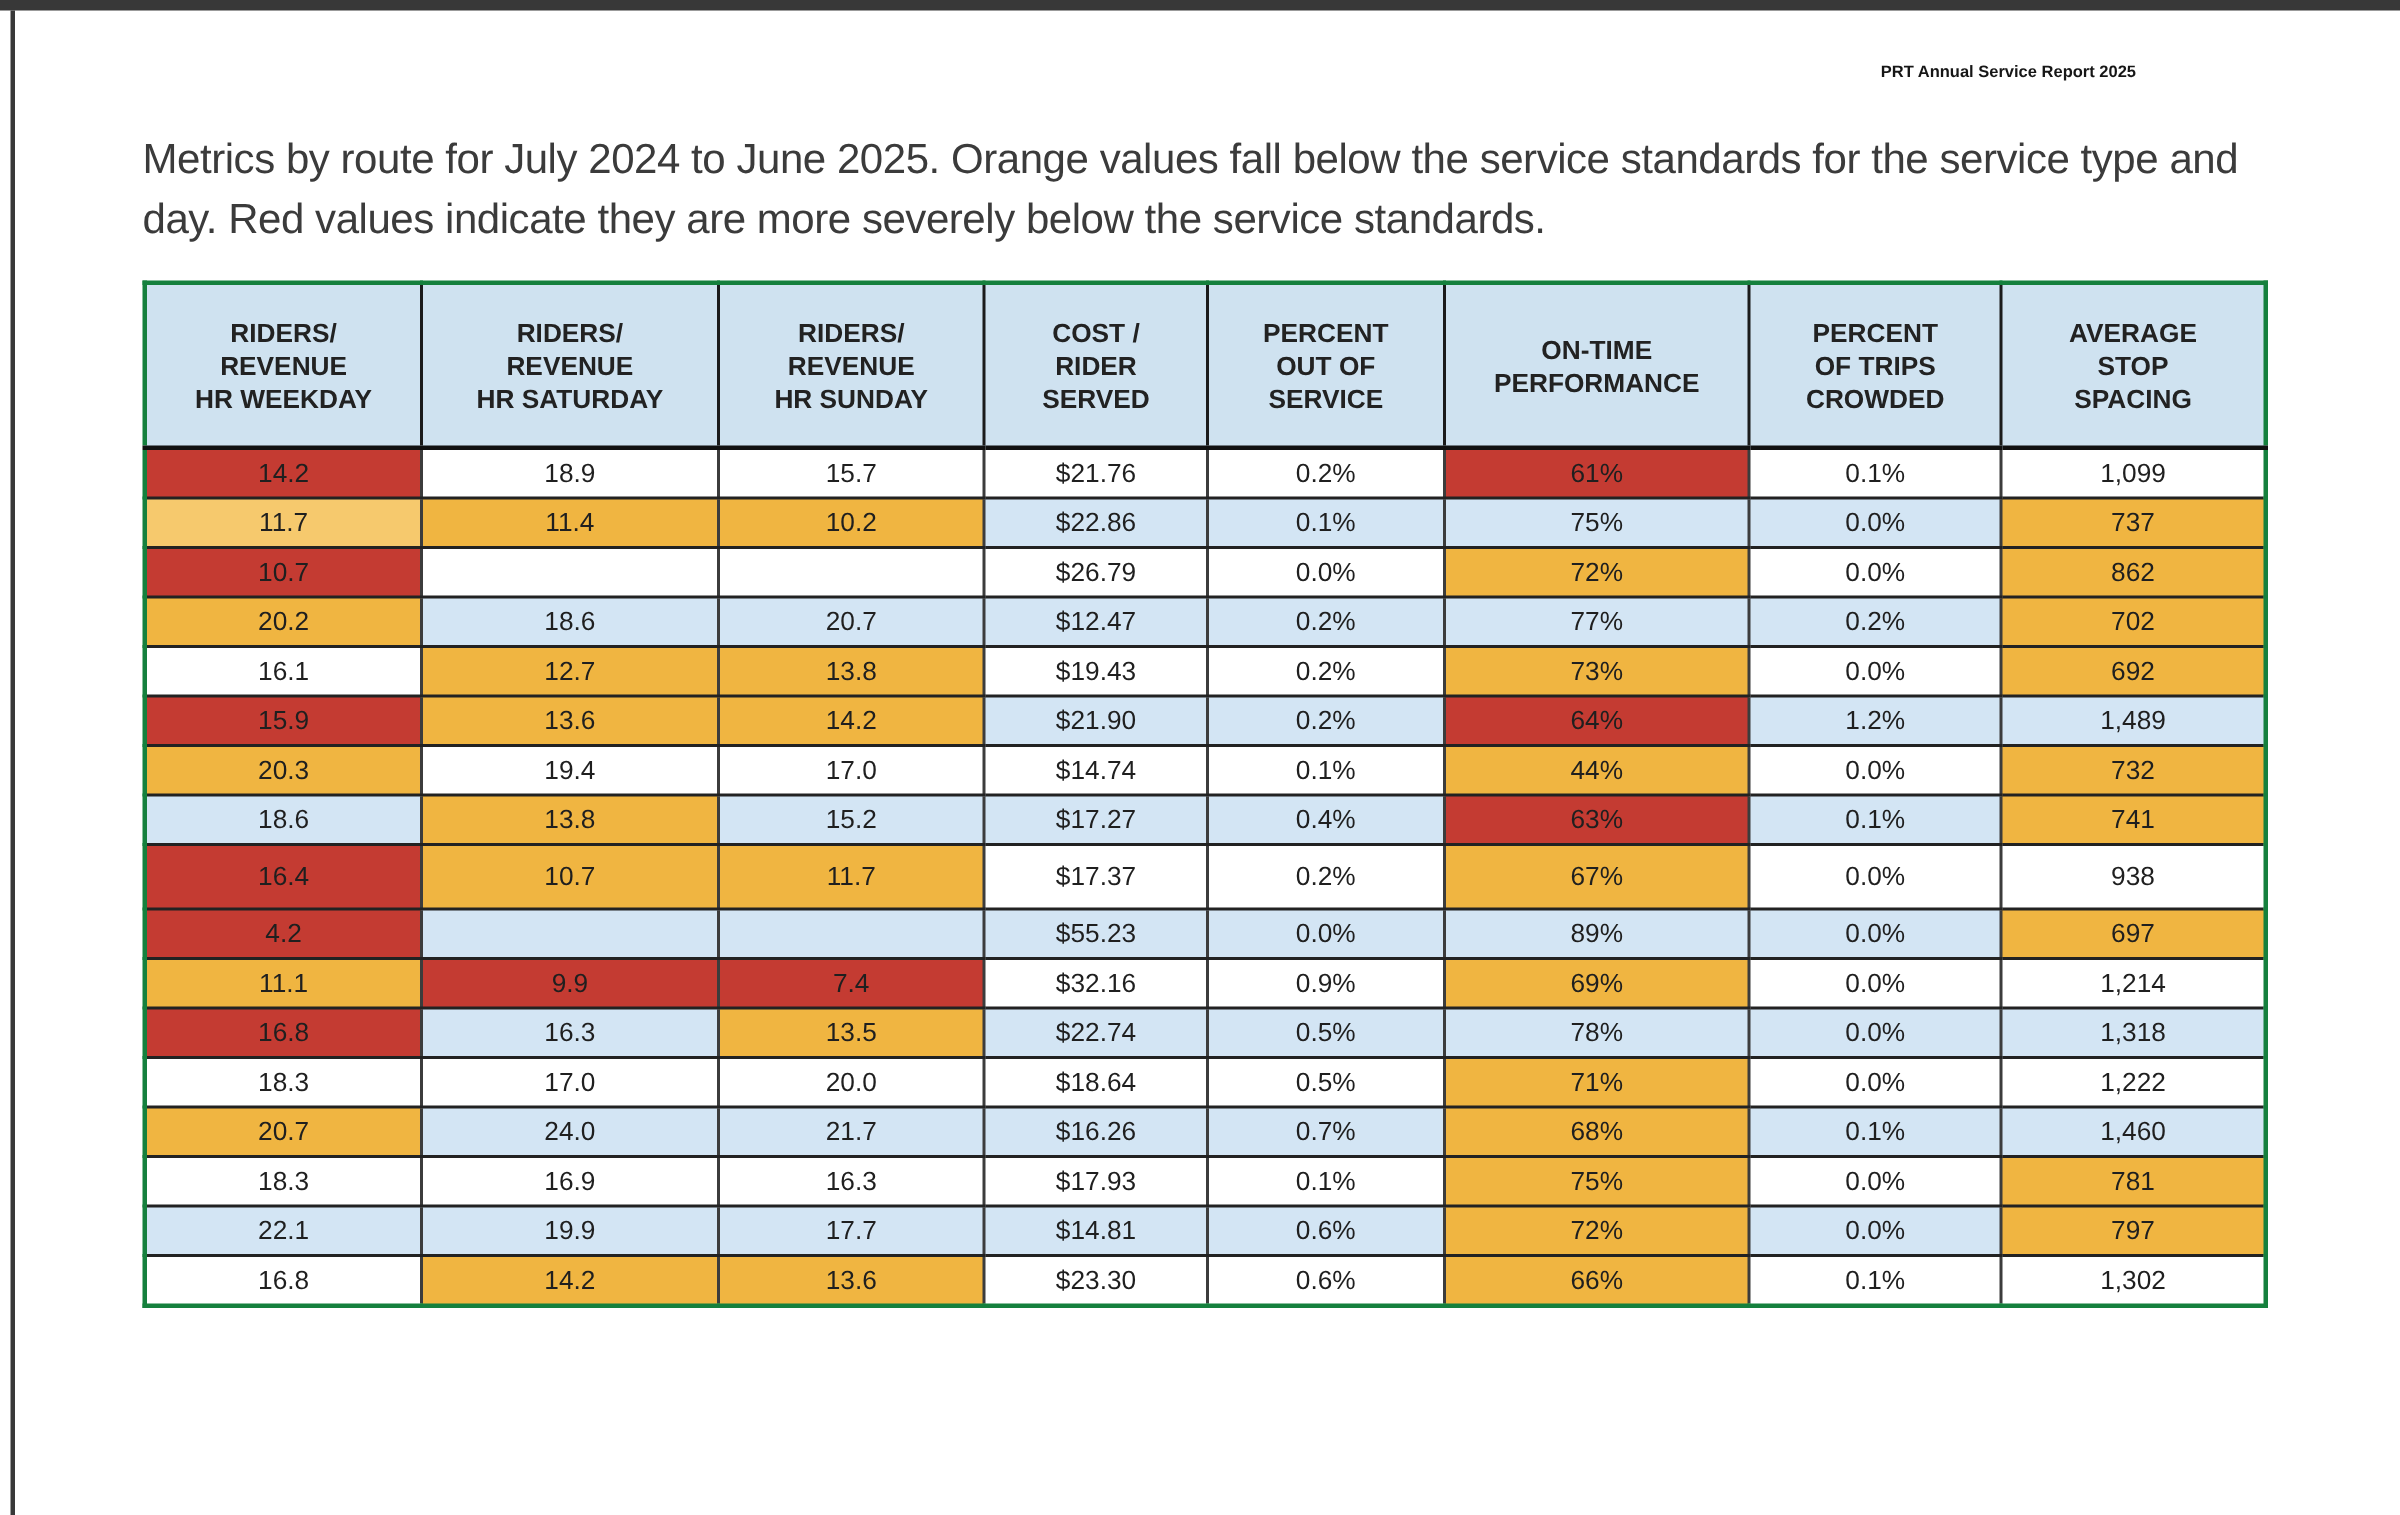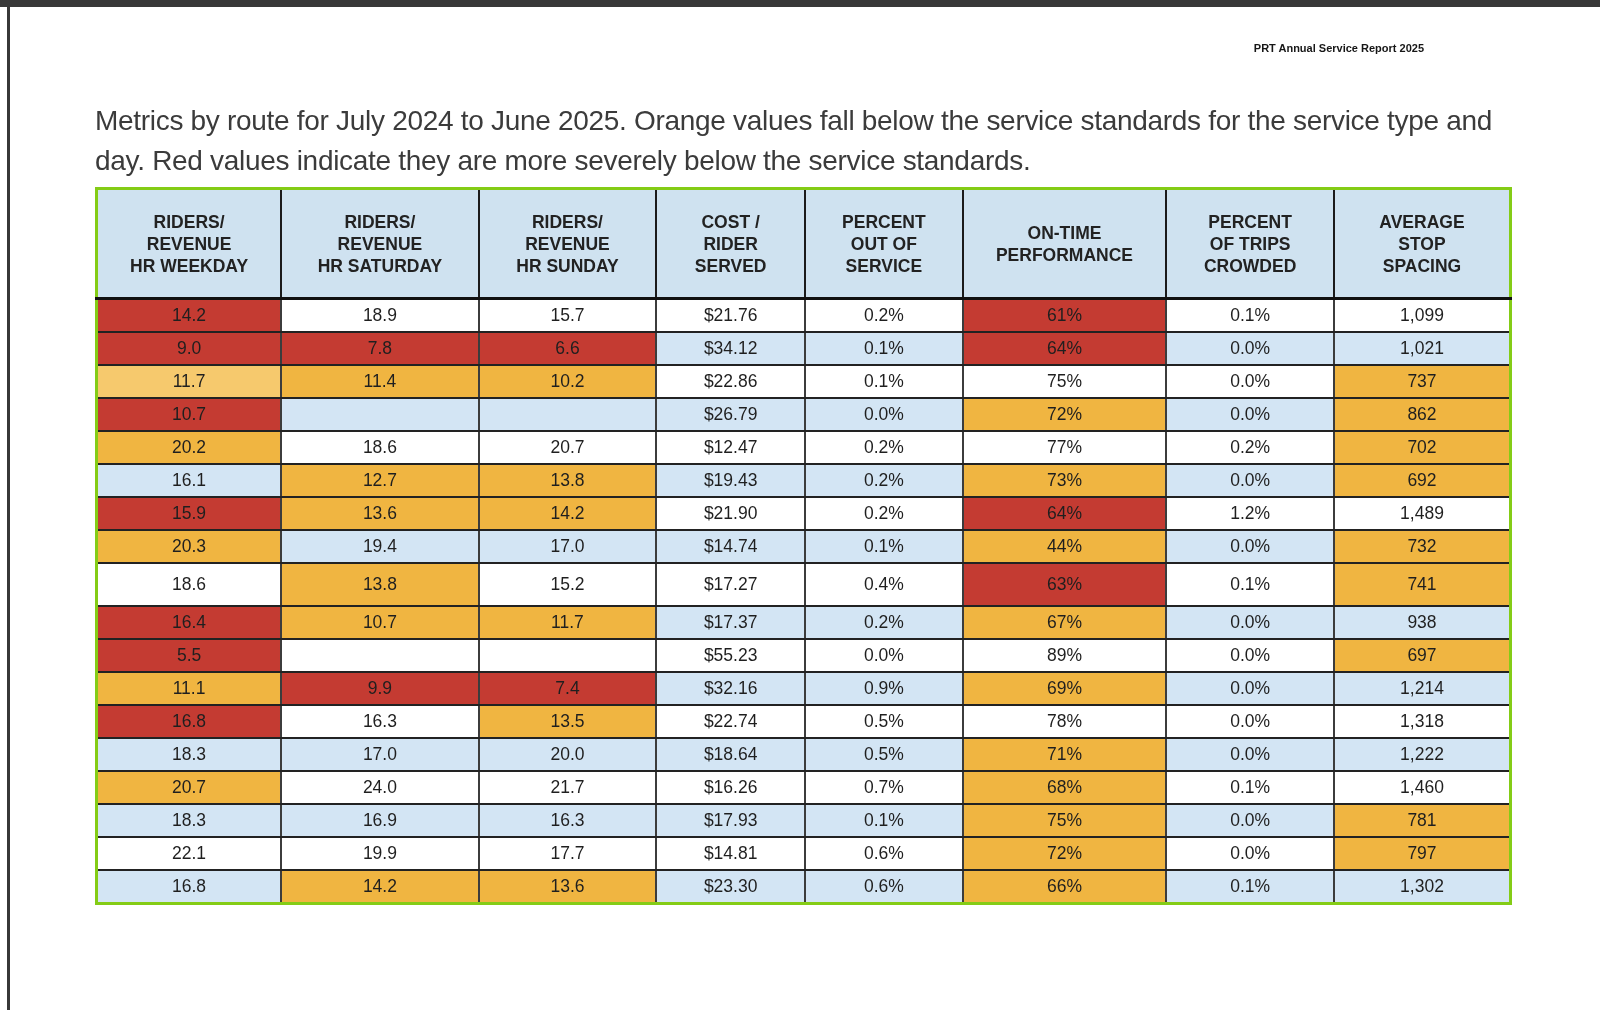--- a/index.html
+++ b/index.html
@@ -14,27 +14,27 @@
   
   .frame-top{position:absolute;top:0;left:0;width:1600px;height:7px;background:var(--frame,#383838);}
   .frame-left{position:absolute;top:7px;left:7px;width:3px;height:1003px;background:var(--frame,#383838);}
 
   .report-header{
     position:absolute;top:42px;right:176px;
     font-size:11px;font-weight:700;color:#161616;letter-spacing:0px;
   }
   .intro{
     position:absolute;left:95px;top:86px;width:1420px;
-    font-size:28px;line-height:40px;color:#3b3b3b;letter-spacing:-0.3px;margin-top:15px;
+    font-size:28px;line-height:40px;color:#3b3b3b;letter-spacing:-0.3px;
   }
 
   table.metrics{
     position:absolute;left:95px;top:187px;width:1417px;
     border-collapse:collapse;table-layout:fixed;
-    border:3px solid #84cc16;
+    border:3px solid #15803d;
   }
   col.w1{width:13.06%;} col.w2{width:13.97%;} col.w3{width:12.56%;}
   col.w4{width:10.52%;} col.w5{width:11.15%;} col.w6{width:14.40%;}
   col.w7{width:11.86%;} col.w8{width:12.48%;}
 
   .metrics th{
     background:var(--header-blue,#cfe2f0);
     height:107px;
     border:2px solid #1b1b1b;
     border-bottom:3px solid #111;
@@ -126,30 +126,20 @@
         <td class="c-red">14.2</td>
         <td>18.9</td>
         <td>15.7</td>
         <td>$21.76</td>
         <td>0.2%</td>
         <td class="c-red">61%</td>
         <td>0.1%</td>
         <td>1,099</td>
       </tr>
       <tr>
-        <td class="c-red">9.0</td>
-        <td class="c-red">7.8</td>
-        <td class="c-red">6.6</td>
-        <td>$34.12</td>
-        <td>0.1%</td>
-        <td class="c-red">64%</td>
-        <td>0.0%</td>
-        <td>1,021</td>
-      </tr>
-      <tr>
         <td class="c-lorange">11.7</td>
         <td class="c-orange">11.4</td>
         <td class="c-orange">10.2</td>
         <td>$22.86</td>
         <td>0.1%</td>
         <td>75%</td>
         <td>0.0%</td>
         <td class="c-orange">737</td>
       </tr>
       <tr>
@@ -216,21 +206,21 @@
         <td class="c-red">16.4</td>
         <td class="c-orange">10.7</td>
         <td class="c-orange">11.7</td>
         <td>$17.37</td>
         <td>0.2%</td>
         <td class="c-orange">67%</td>
         <td>0.0%</td>
         <td>938</td>
       </tr>
       <tr>
-        <td class="c-red">5.5</td>
+        <td class="c-red">4.2</td>
         <td></td>
         <td></td>
         <td>$55.23</td>
         <td>0.0%</td>
         <td>89%</td>
         <td>0.0%</td>
         <td class="c-orange">697</td>
       </tr>
       <tr>
         <td class="c-orange">11.1</td>

